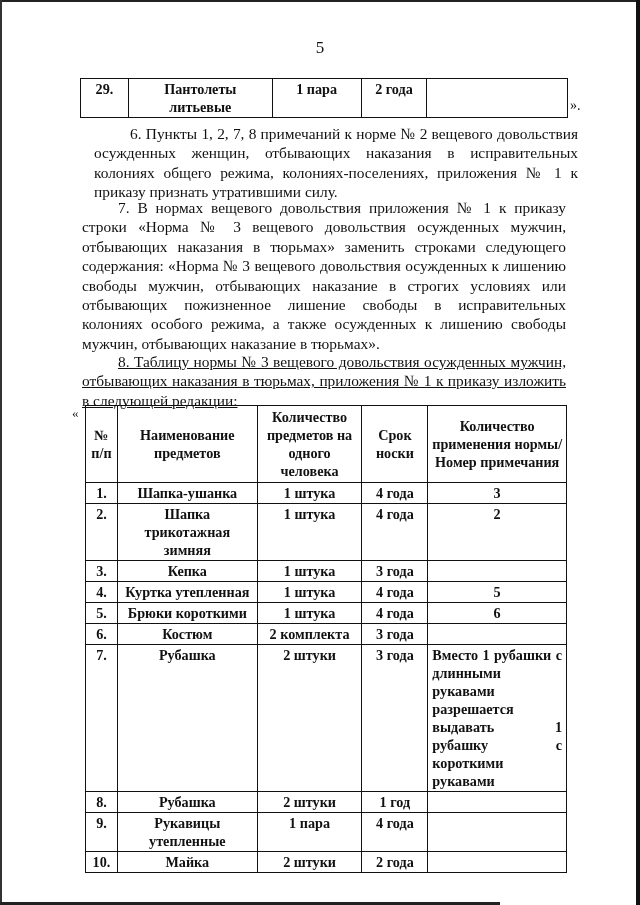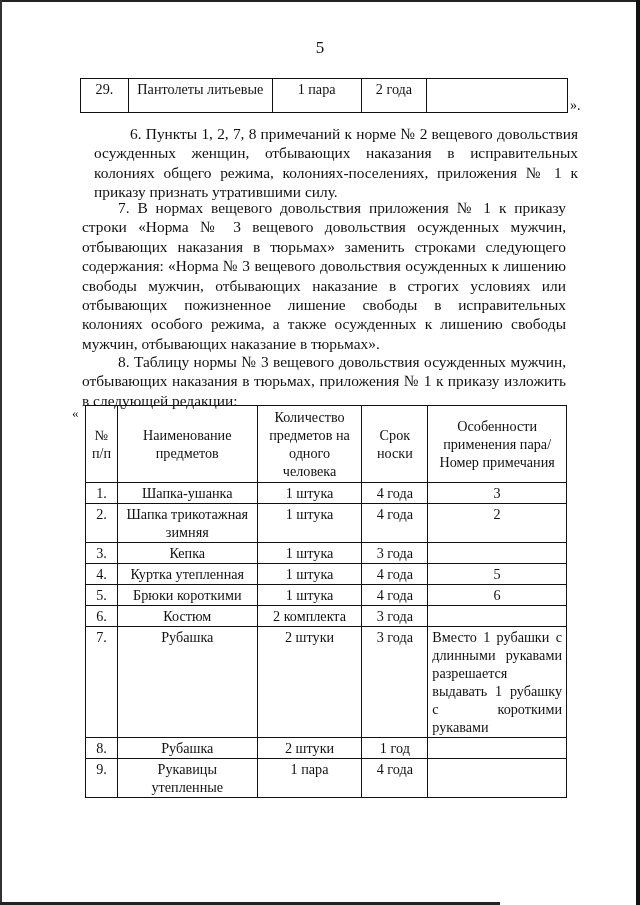--- a/index.html
+++ b/index.html
@@ -4,21 +4,21 @@
 <style>
   html, body { margin:0; padding:0; background:#ffffff; }
   body { width:640px; height:905px; position:relative; overflow:hidden;
          font-family:"Liberation Serif","DejaVu Serif",serif; color:#111; }
   .frame-top { position:absolute; left:0; top:0; width:640px; height:2px; background:#222; }
   .frame-left { position:absolute; left:0; top:0; width:2px; height:905px; background:#333; }
   .frame-right { position:absolute; right:0; top:0; width:4px; height:905px; background:#111; }
   .frame-bottom { position:absolute; left:0; top:902px; width:500px; height:3px; background:#222; }
   .page-num { position:absolute; left:0; width:640px; top:38px; text-align:center; font-size:17px; }
   table { border-collapse:collapse; position:absolute; font-size:14.2px; line-height:18px; }
-  td, th { border:1.4px solid #111; vertical-align:top; padding:1px 4px; font-weight:normal; }
+  td, th { border:1.4px solid #111; vertical-align:top; padding:1px 4px; font-weight:bold; }
   .top-table { left:80px; top:78px; width:488px; }
   .top-table td { height:31px; }
   .closing-quote { position:absolute; left:570px; top:98px; font-size:14px; }
   .para { position:absolute; left:82px; width:484px; font-size:15.4px; line-height:19.4px;
           text-align:justify; text-indent:36px; margin:0; }
   .open-quote { position:absolute; left:72px; top:405px; font-size:13px; }
   .main-table { left:85px; top:405px; width:482px; }
   .main-table th { text-align:center; vertical-align:middle; line-height:18px; padding:2px 3px; }
   .c { text-align:center; }
   .l { text-align:center; }
@@ -48,39 +48,39 @@
     <td class="c">1 пара</td>
     <td class="c">2 года</td>
     <td></td>
   </tr>
 </tbody>
   </table>
 <div class="closing-quote">».</div>
 
 <p class="para" style="top:124px;margin-left:12px;">6. Пункты 1, 2, 7, 8 примечаний к норме № 2 вещевого довольствия осужденных женщин, отбывающих наказания в исправительных колониях общего режима, колониях-поселениях, приложения № 1 к приказу признать утратившими силу.</p>
 <p class="para" style="top:198px;">7. В нормах вещевого довольствия приложения № 1 к приказу строки «Норма № 3 вещевого довольствия осужденных мужчин, отбывающих наказания в тюрьмах» заменить строками следующего содержания: «Норма № 3 вещевого довольствия осужденных к лишению свободы мужчин, отбывающих наказание в строгих условиях или отбывающих пожизненное лишение свободы в исправительных колониях особого режима, а также осужденных к лишению свободы мужчин, отбывающих наказание в тюрьмах».</p>
-<p class="para" style="top:352px;">8. Таблицу нормы № 3 вещевого довольствия осужденных мужчин, отбывающих наказания в тюрьмах, приложения № 1 к приказу изложить в следующей редакции:</p>
+<p class="para" style="top:352px;text-decoration:underline;">8. Таблицу нормы № 3 вещевого довольствия осужденных мужчин, отбывающих наказания в тюрьмах, приложения № 1 к приказу изложить в следующей редакции:</p>
 
 <div class="open-quote">«</div>
 
 <table class="main-table">
   <colgroup>
       <col style="width:32px">
       <col style="width:140px">
       <col style="width:105px">
       <col style="width:66px">
       <col style="width:139px">
     </colgroup>
   <tbody>
       <tr style="height:70px;">
     <th><span>№ п/п</span></th>
     <th><span>Наименование предметов</span></th>
     <th><span>Количество предметов на одного человека</span></th>
     <th><span>Срок носки</span></th>
-    <th><span>Особенности применения пара/Номер примечания</span></th>
+    <th><span>Количество применения нормы/Номер примечания</span></th>
   </tr>
   <tr>
     <td class="c">1.</td>
     <td class="l">Шапка-ушанка</td>
     <td class="c">1 штука</td>
     <td class="c">4 года</td>
     <td class="c">3</td>
   </tr>
   <tr>
     <td class="c">2.</td>
@@ -131,14 +131,21 @@
     <td class="c">1 год</td>
     <td class="c"></td>
   </tr>
   <tr>
     <td class="c">9.</td>
     <td class="l">Рукавицы утепленные</td>
     <td class="c">1 пара</td>
     <td class="c">4 года</td>
     <td class="c"></td>
   </tr>
+  <tr>
+    <td class="c">10.</td>
+    <td class="l">Майка</td>
+    <td class="c">2 штуки</td>
+    <td class="c">2 года</td>
+    <td class="c"></td>
+  </tr>
 </tbody>
   </table>
 
 </body></html>

